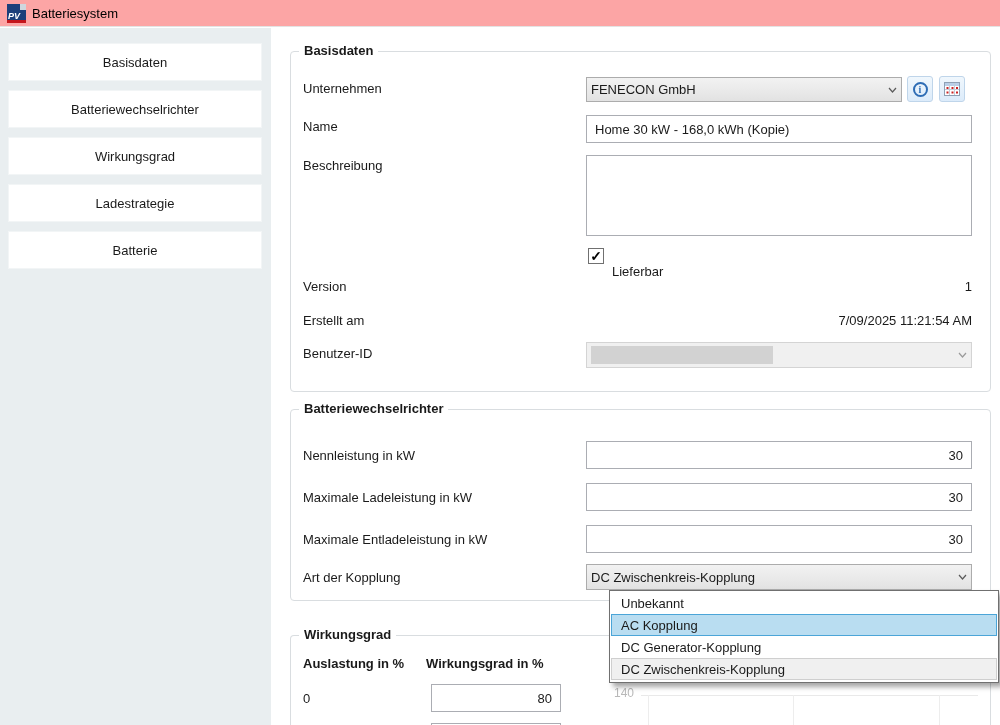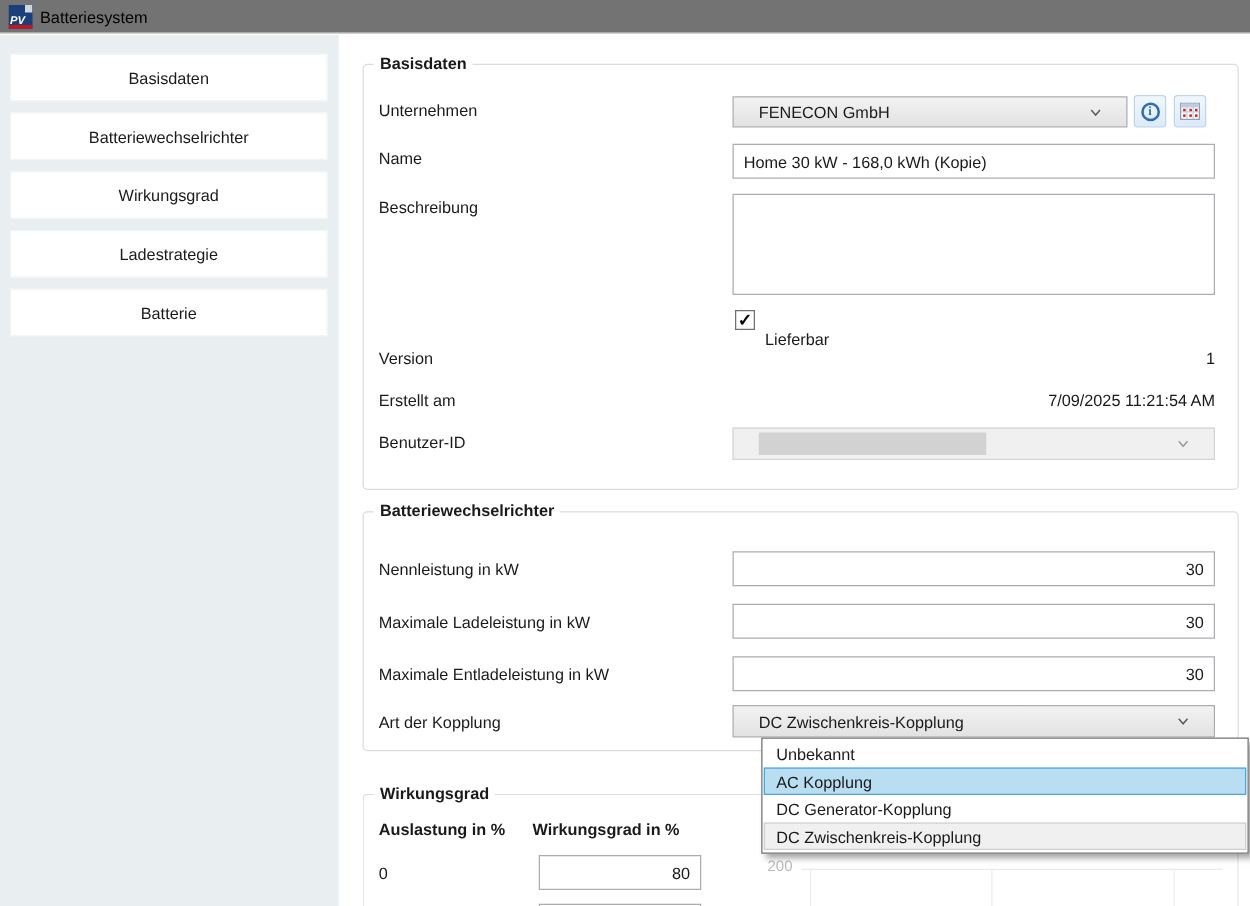--- a/index.html
+++ b/index.html
@@ -1,21 +1,21 @@
 <!DOCTYPE html>
 <html><head>
 <meta charset="utf-8">
 <style>
   * { margin:0; padding:0; box-sizing:border-box; }
   html,body { width:1000px; height:725px; }
   body { font-family:"Liberation Sans", sans-serif; font-size:13px; color:#1a1a1a; background:#fff; }
   #window { position:relative; width:1000px; height:725px; overflow:hidden; background:#fff; }
 
   
-  #titlebar { position:absolute; left:0; top:0; width:1000px; height:27px; background:#737373; border-bottom:1px solid #e3e3e3; }
+  #titlebar { position:absolute; left:0; top:0; width:1000px; height:27px; background:#fca5a5; border-bottom:1px solid #e3e3e3; }
   #app-logo { position:absolute; left:7px; top:4px; width:19px; height:19px; background:#1b3f7a; overflow:hidden; }
   #app-logo .pv { position:absolute; left:1px; bottom:2px; color:#fff; font-weight:bold; font-style:italic; font-size:9px; line-height:9px; }
   #app-logo .red { position:absolute; left:0; bottom:0; width:100%; height:3px; background:#c4161c; }
   #app-logo .corner { position:absolute; right:0; top:0; width:6px; height:6px; background:#cfd6de; }
   #window-title { position:absolute; left:32px; top:6px; font-size:13px; color:#000; }
 
   
   #sidebar { position:absolute; left:0; top:28px; width:271px; height:697px; background:#e9eef0; }
   .nav-btn { position:absolute; left:8px; width:254px; height:38px; background:#fff; border:1px solid #f2f5f6;
              display:flex; align-items:center; justify-content:center; color:#1a1a1a; cursor:pointer; }
@@ -25,21 +25,21 @@
   .legend { position:absolute; top:-9px; left:8px; background:#fff; padding:0 5px; font-weight:bold; color:#1a1a1a; }
 
   .field-label { position:absolute; left:12px; color:#1a1a1a; white-space:nowrap; }
   .text-input { position:absolute; height:28px; border:1px solid #abadb3; background:#fff; font-family:"Liberation Sans",sans-serif;
                 font-size:13px; color:#1a1a1a; padding:0 8px; outline:none; }
   .num { text-align:right; }
   textarea.text-area { position:absolute; border:1px solid #abadb3; background:#fff; resize:none; outline:none;
                        font-family:"Liberation Sans",sans-serif; font-size:13px; padding:4px 6px; }
 
   .combobox { position:absolute; height:25px; border:1px solid #acacac; background:linear-gradient(#f2f2f2,#e9e9e9 60%,#e2e2e2);
-              display:flex; align-items:center; padding:0 20px; cursor:default; }
+              display:flex; align-items:center; padding:0 4px; cursor:default; }
   .combobox .cb-text { flex:1; overflow:hidden; white-space:nowrap; }
   .combobox .chev { flex:none; margin-left:6px; }
   .combobox.disabled { background:#f0f0f0; border-color:#d4d4d4; }
   .redact { width:182px; height:18px; background:#d2d2d2; }
 
   .icon-btn { position:absolute; width:26px; height:26px; border:1px solid #bfd5ea; border-radius:3px;
               background:linear-gradient(#f0f7fd,#dcebfa); display:flex; align-items:center; justify-content:center; cursor:pointer; }
   .info-glyph { width:15px; height:15px; border:2px solid #2e6db5; border-radius:50%; color:#2e6db5; font-weight:bold;
                 font-size:10px; line-height:11px; text-align:center; font-family:"Liberation Serif",serif; }
 
@@ -175,21 +175,21 @@
   <div class="groupbox" style="left:290px; top:635px; width:701px; height:95px; border-bottom:none;">
     <span class="legend">Wirkungsgrad</span>
 
     <span class="col-header" style="left:12px; top:20px;">Auslastung in %</span>
     <span class="col-header" style="left:135px; top:20px;">Wirkungsgrad in %</span>
 
     <span class="field-label" style="left:12px; top:55px;">0</span>
     <input class="text-input num" style="left: 140px; top: 48px; width: 130px;" value="80">
     <input class="text-input num" style="left: 140px; top: 87px; width: 130px;">
 
-    <span class="tick" style="left:323px; top:50px;">200</span>
+    <span class="tick" style="left:323px; top:50px;">140</span>
     <div class="grid-h" style="left:350px; top:59px; width:337px;"></div>
     <div class="grid-v" style="left:357px; top:59px; height:36px;"></div>
     <div class="grid-v" style="left:502px; top:59px; height:36px;"></div>
     <div class="grid-v" style="left:648px; top:59px; height:36px;"></div>
   </div>
 
   <div id="kopplung-popup">
     <div class="opt">Unbekannt</div>
     <div class="opt opt-hover">AC Kopplung</div>
     <div class="opt">DC Generator-Kopplung</div>

